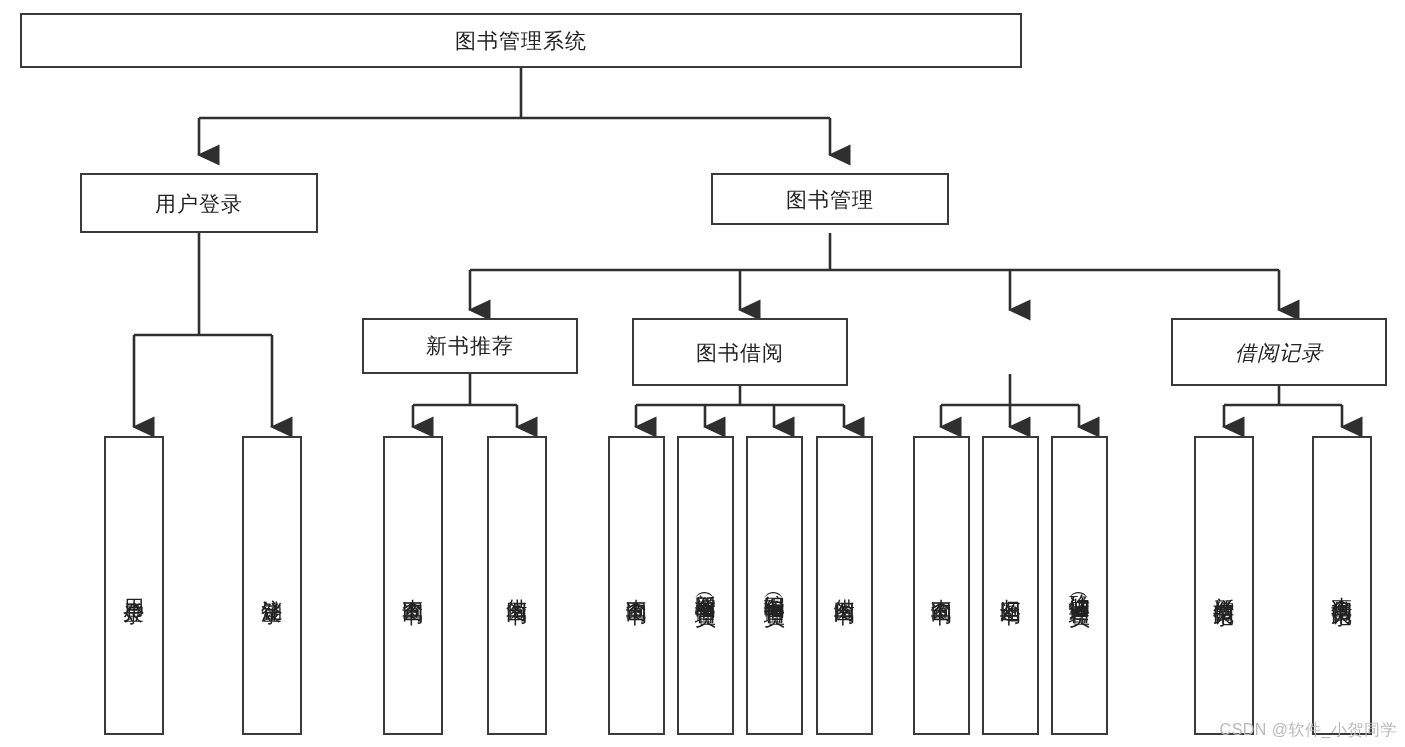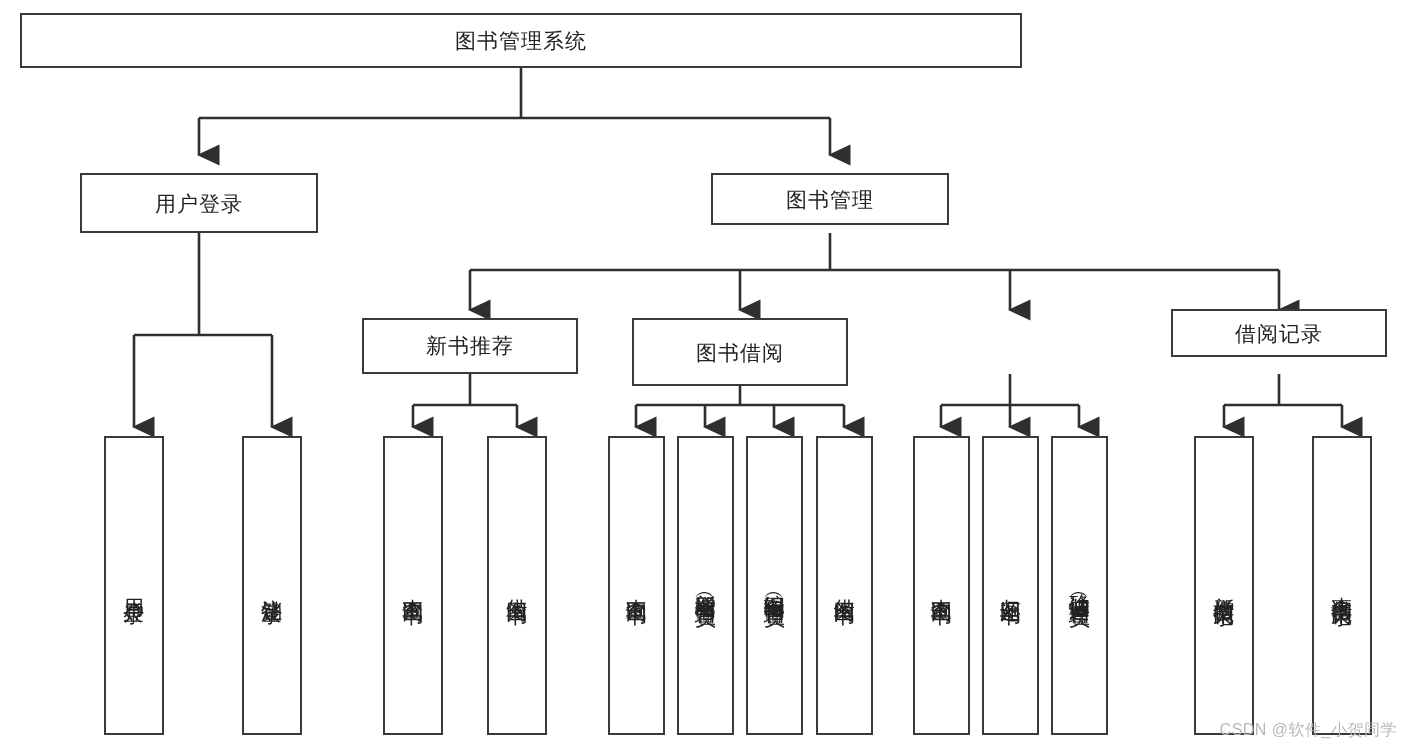--- a/index.html
+++ b/index.html
@@ -132,21 +132,21 @@
   <div class="node branch" style="left:711px; top:173px; width:238px; height:52px;">
     <span class="label-h">图书管理</span>
   </div>
 
   <div class="node branch" style="left:362px; top:318px; width:216px; height:56px;font-family:Liberation Serif, serif;">
     <span class="label-h">新书推荐</span>
   </div>
   <div class="node branch" style="left:632px; top:318px; width:216px; height:68px;">
     <span class="label-h">图书借阅</span>
   </div>
-  <div class="node branch" style="left:1171px; top:309px; width:216px; height:48px;">
+  <div class="node branch" style="left:1171px; top:318px; width:216px; height:68px;font-style:italic;">
     <span class="label-h">借阅记录</span>
   </div>
 
   <div class="node leaf" style="left:104px; top:436px; width:60px; height:299px;">
     <span class="label-v">用户登录</span>
   </div>
   <div class="node leaf" style="left:242px; top:436px; width:60px; height:299px;">
     <span class="label-v">注销登录</span>
   </div>
 

